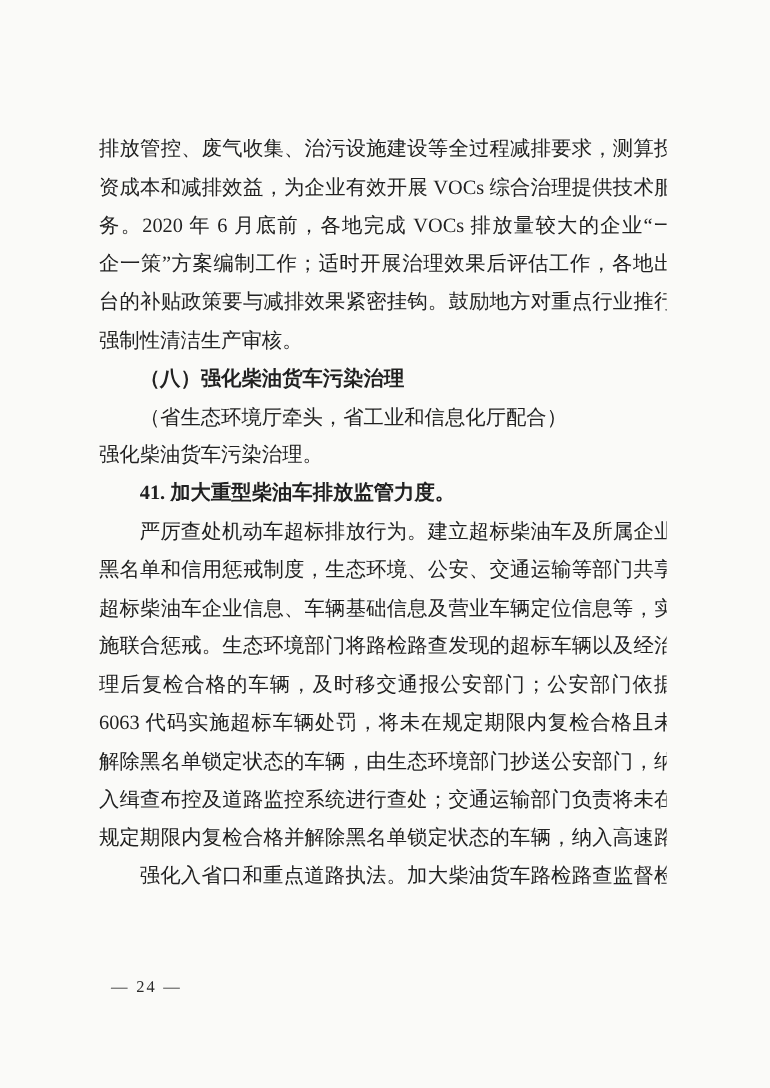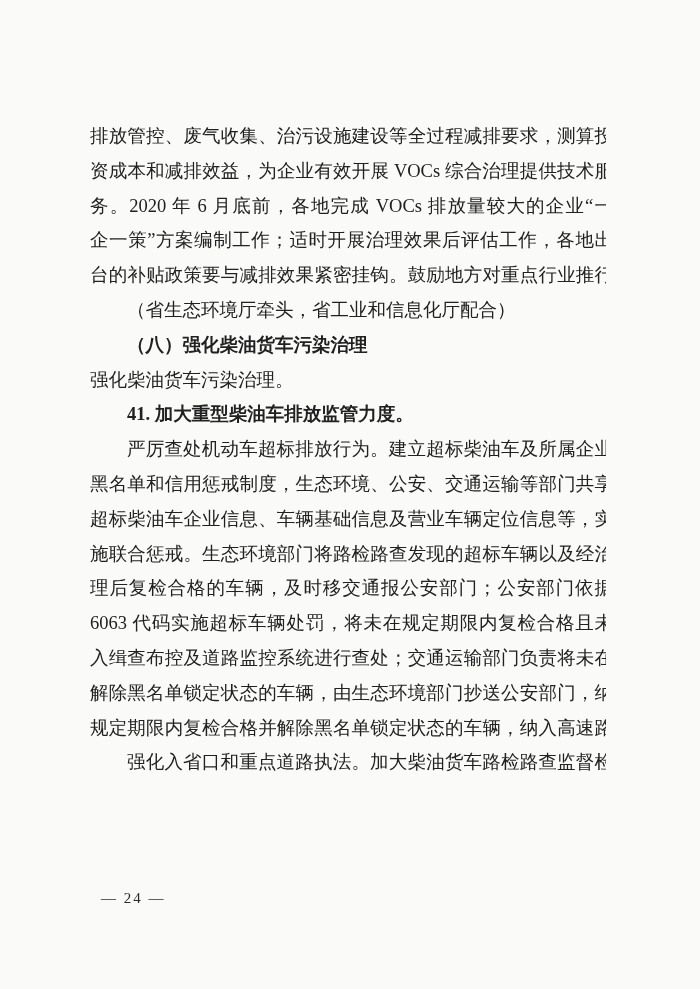--- a/index.html
+++ b/index.html
@@ -61,29 +61,30 @@
 </head>
 <body>
 
 <div class="page">
   <div class="content">
     <div class="ln fill">排放管控、废气收集、治污设施建设等全过程减排要求，测算投</div>
     <div class="ln fill">资成本和减排效益，为企业有效开展 VOCs 综合治理提供技术服</div>
     <div class="ln fill">务。2020 年 6 月底前，各地完成 VOCs 排放量较大的企业“一</div>
     <div class="ln fill">企一策”方案编制工作；适时开展治理效果后评估工作，各地出</div>
     <div class="ln fill">台的补贴政策要与减排效果紧密挂钩。鼓励地方对重点行业推行</div>
+    <div class="ln">强制性清洁生产审核。</div>
+    <div class="ln indent kaiti bold">（八）强化柴油货车污染治理</div>
     <div class="ln indent kaiti">（省生态环境厅牵头，省工业和信息化厅配合）</div>
-    <div class="ln indent kaiti bold">（八）强化柴油货车污染治理</div>
     <div class="ln">强化柴油货车污染治理。</div>
     <div class="ln indent bold">41. 加大重型柴油车排放监管力度。</div>
     <div class="ln indent fill">严厉查处机动车超标排放行为。建立超标柴油车及所属企业</div>
     <div class="ln fill">黑名单和信用惩戒制度，生态环境、公安、交通运输等部门共享</div>
     <div class="ln fill">超标柴油车企业信息、车辆基础信息及营业车辆定位信息等，实</div>
     <div class="ln fill">施联合惩戒。生态环境部门将路检路查发现的超标车辆以及经治</div>
     <div class="ln fill">理后复检合格的车辆，及时移交通报公安部门；公安部门依据</div>
     <div class="ln fill">6063 代码实施超标车辆处罚，将未在规定期限内复检合格且未</div>
+    <div class="ln fill">解除黑名单锁定状态的车辆，由生态环境部门抄送公安部门，纳</div>
     <div class="ln fill">入缉查布控及道路监控系统进行查处；交通运输部门负责将未在</div>
-    <div class="ln fill">解除黑名单锁定状态的车辆，由生态环境部门抄送公安部门，纳</div>
     <div class="ln fill">规定期限内复检合格并解除黑名单锁定状态的车辆，纳入高速路</div>
     <div class="ln indent fill">强化入省口和重点道路执法。加大柴油货车路检路查监督检</div>
   </div>
   <div class="page-number">— 24 —</div>
 </div>
 
 </body></html>

